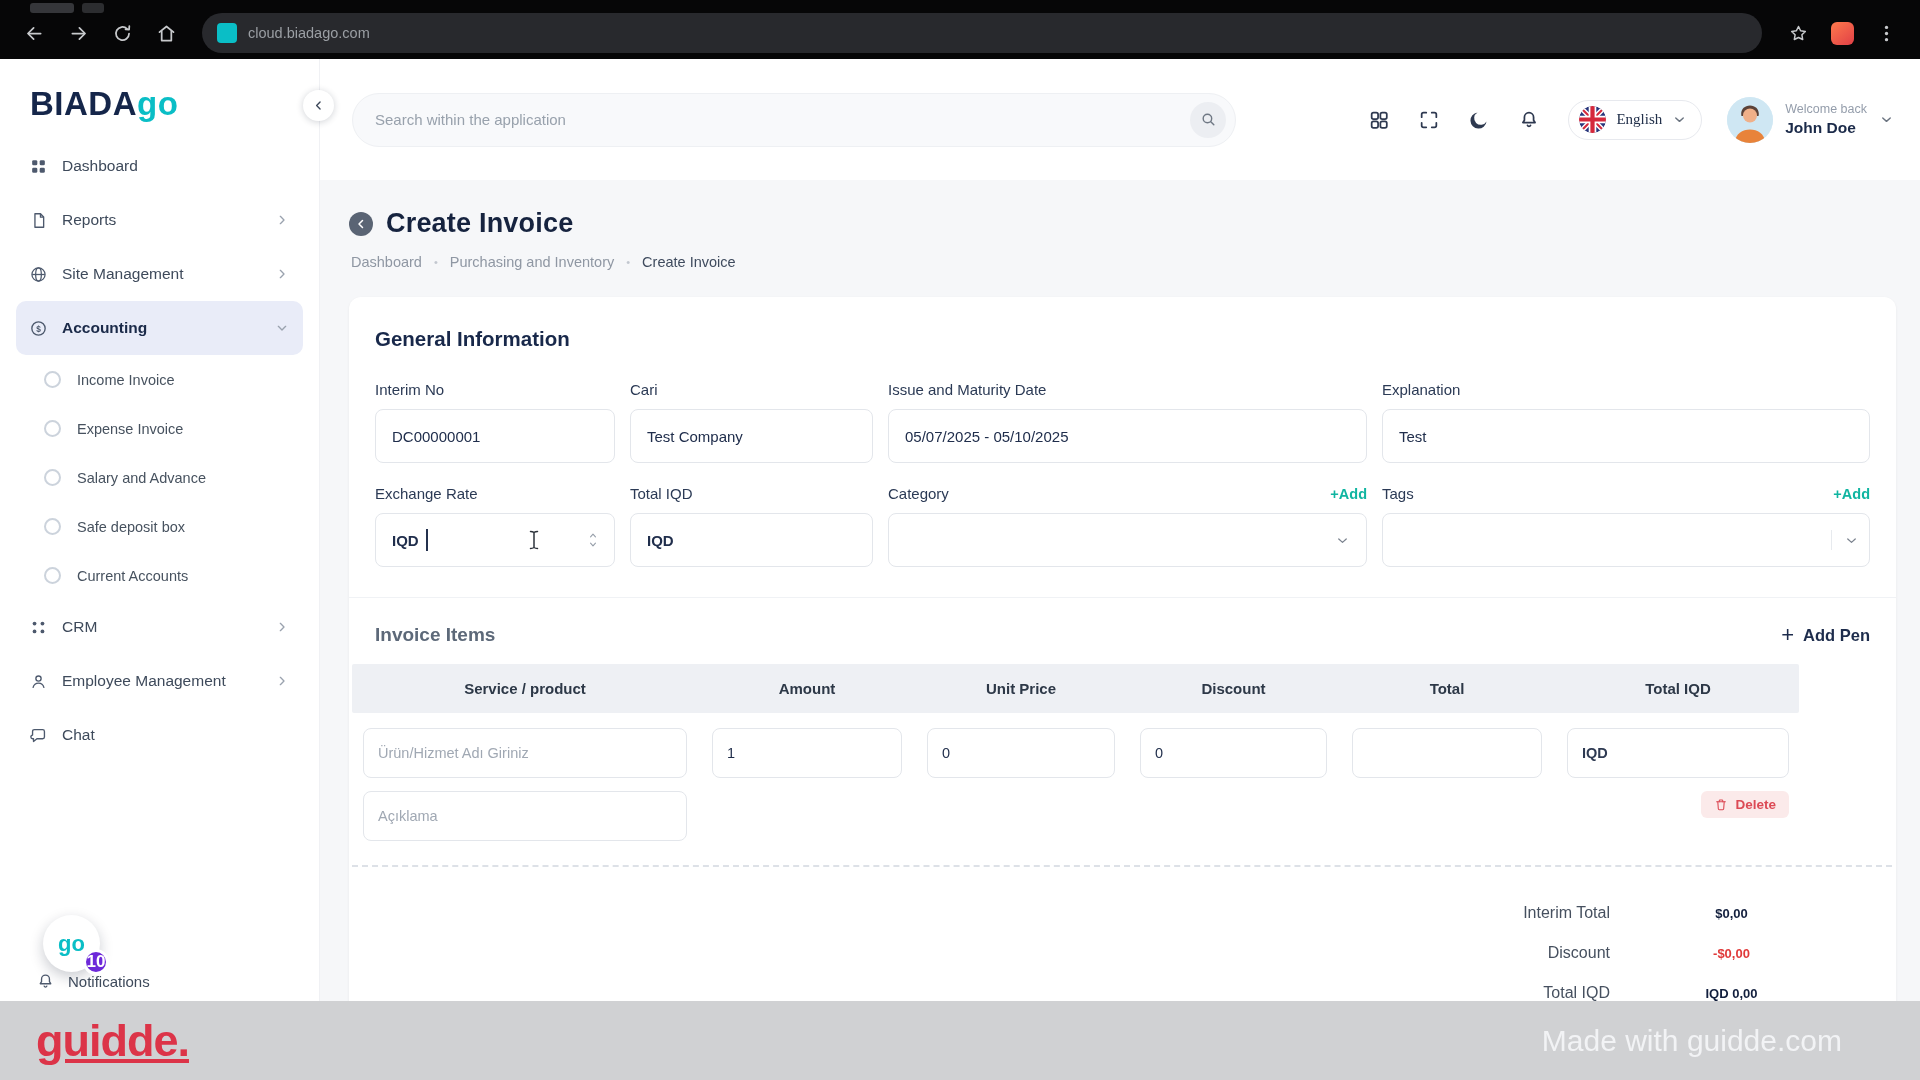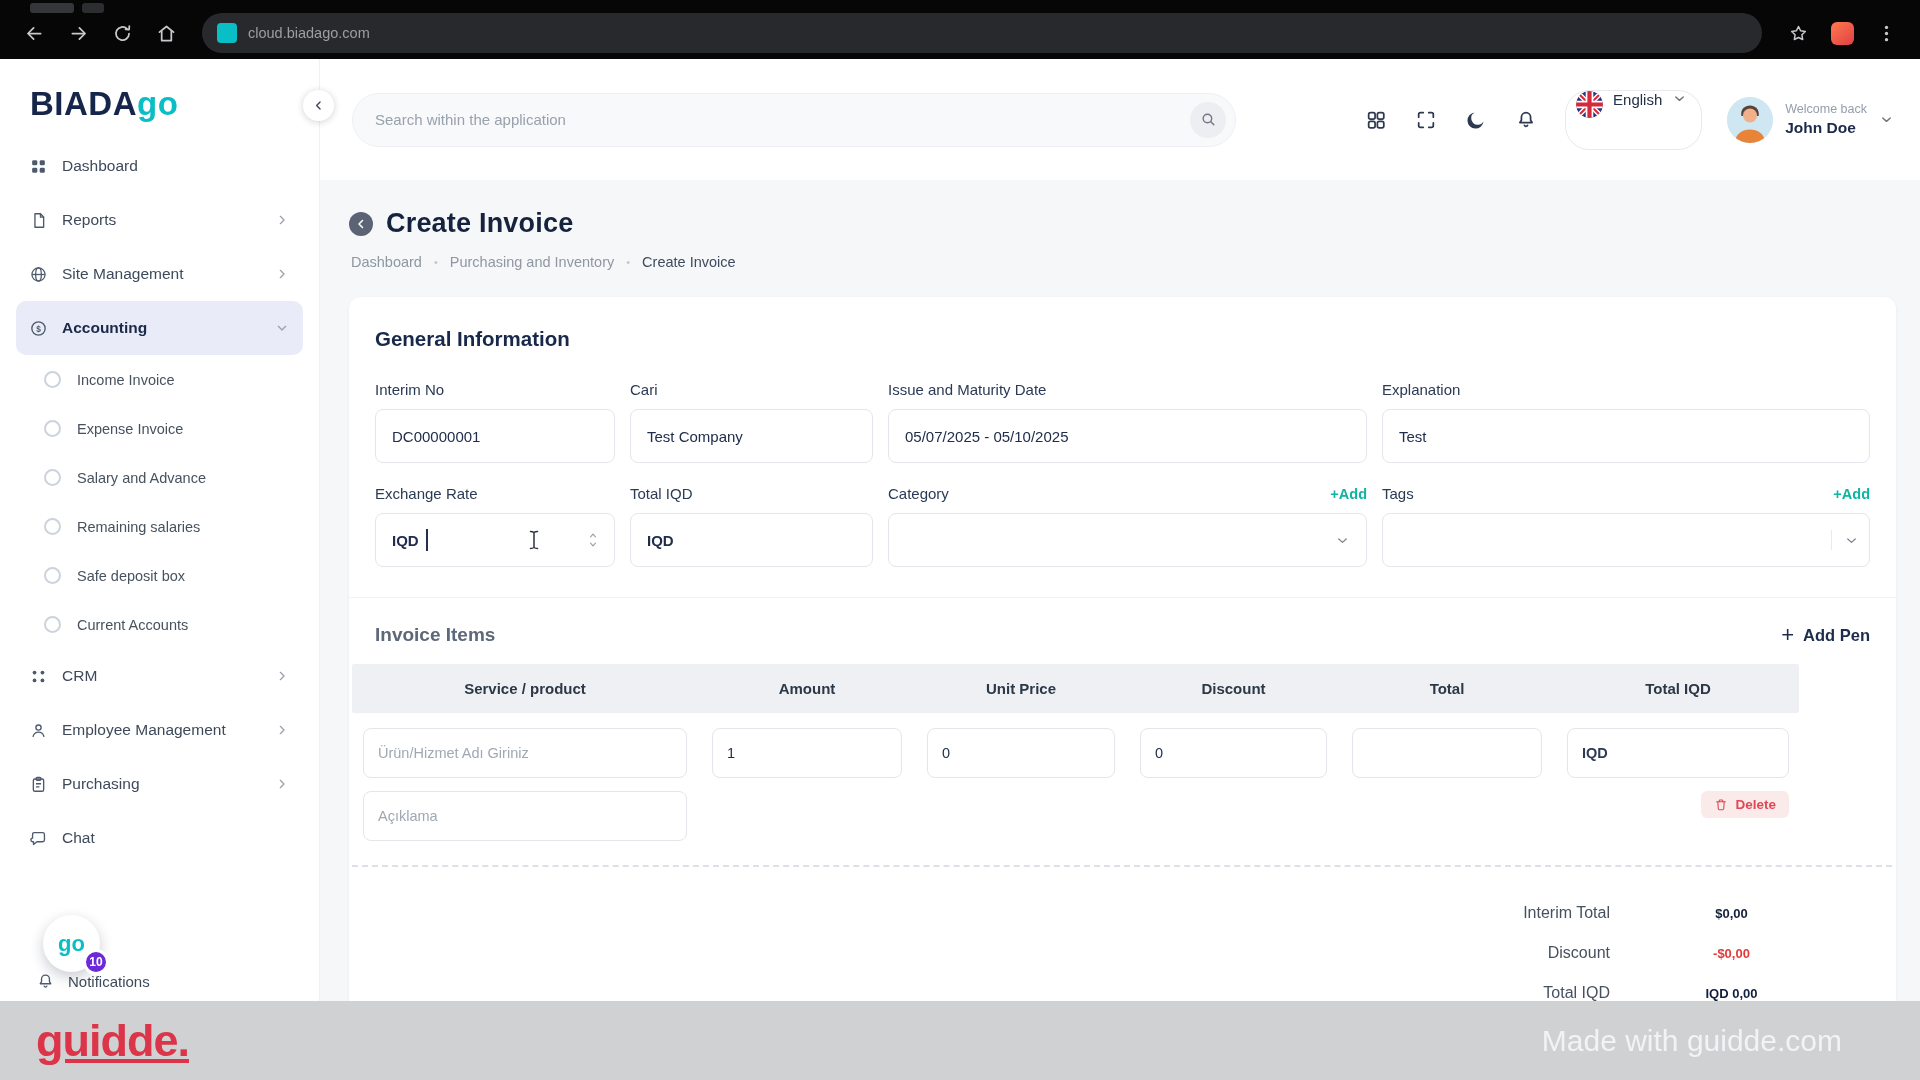--- a/index.html
+++ b/index.html
@@ -26,35 +26,35 @@
   .mi{height:54px;border-radius:10px;display:flex;align-items:center;gap:14px;padding:0 13px;color:#3e4a5b;font-size:15.5px;cursor:pointer;}
   .mi svg.ic{width:19px;height:19px;color:#4d596d;flex:none;}
   .chev{margin-left:auto;color:#9aa2ae;display:flex;}
   .chev svg{width:16px;height:16px;}
   .mi.active{background:#e9ecf8;color:#1b2a49;font-weight:700;}
   .smi{height:49px;display:flex;align-items:center;gap:16px;padding:0 13px 0 28px;font-size:14.5px;color:#47525f;cursor:pointer;}
   .radio{width:17px;height:17px;border:2px solid #ccd3dc;border-radius:50%;flex:none;}
   .collapse-btn{position:absolute;left:303px;top:90px;width:31px;height:31px;border-radius:50%;background:#fff;box-shadow:0 1px 7px rgba(20,30,50,.2);display:flex;align-items:center;justify-content:center;color:#3c4759;z-index:30;cursor:pointer;}
   .collapse-btn svg{width:15px;height:15px;}
   .fab{position:absolute;left:43px;top:856px;width:57px;height:57px;border-radius:50%;background:#fff;box-shadow:0 5px 14px rgba(15,25,45,.22);display:flex;align-items:center;justify-content:center;color:#0abec6;font-weight:800;font-size:22px;cursor:pointer;}
-  .fab-badge{position:absolute;right:-9px;bottom:-3px;min-width:26px;height:26px;border-radius:50%;background:#6d28d9;color:#fff;font-size:12px;font-weight:700;display:flex;align-items:center;justify-content:center;border:3px solid #fff;}
+  .fab-badge{position:absolute;right:-9px;bottom:-3px;min-width:26px;height:26px;border-radius:50%;background:#6d28d9;color:#fff;font-size:17px;font-weight:700;display:flex;align-items:center;justify-content:center;border:3px solid #fff;}
   .notif{position:absolute;left:36px;top:913px;display:flex;align-items:center;gap:13px;color:#3e4a5b;font-size:15px;cursor:pointer;}
   .notif svg{width:19px;height:19px;color:#4d596d;}
 
   
   .topbar{position:absolute;left:320px;top:59px;right:0;height:121px;background:#fff;display:flex;align-items:center;padding:0 26px;z-index:4;}
   .search{width:884px;height:54px;border:1px solid #eef0f3;background:#f8f9fb;border-radius:28px;display:flex;align-items:center;padding:0 9px 0 22px;margin-left:6px;}
   .search input{flex:1;border:0;background:transparent;outline:0;font-size:15px;color:#6d28d9;font-family:inherit;}
   .search input::placeholder{color:#98a1ac;}
   .search-btn{width:36px;height:36px;border-radius:50%;background:#eceef2;display:flex;align-items:center;justify-content:center;color:#6f7884;cursor:pointer;flex:none;}
   .search-btn svg{width:17px;height:17px;}
   .hicons{display:flex;align-items:center;gap:28px;margin-left:auto;color:#2e3950;}
   .hic{display:flex;cursor:pointer;}
   .hic svg{width:22px;height:22px;}
-  .langpill{height:60px;border:1px solid #e7e9ee;border-radius:24px;display:flex;gap:10px;padding:0 14px 0 10px;margin-left:28px;font-size:15px;color:#22304a;cursor:pointer;}
+  .langpill{height:40px;border:1px solid #e7e9ee;border-radius:24px;display:flex;align-items:center;gap:10px;padding:0 14px 0 10px;margin-left:28px;font-size:15px;color:#22304a;cursor:pointer;font-family:Liberation Serif, serif;}
   .flag{width:27px;height:27px;border-radius:50%;overflow:hidden;flex:none;}
   .dchev{display:flex;color:#6b7480;}
   .dchev svg{width:15px;height:15px;}
   .userblk{display:flex;align-items:center;gap:12px;margin-left:25px;cursor:pointer;}
   .avatar{width:46px;height:46px;border-radius:50%;overflow:hidden;background:#dff0f7;flex:none;}
   .utexts{line-height:1.3;}
   .welcome{font-size:12.5px;color:#949dab;}
   .uname{font-size:15.5px;font-weight:700;color:#1b2a49;}
 
   
@@ -231,24 +231,20 @@
         <div class="smi">
             <span class="radio"></span>
             <span>Expense Invoice</span>
           </div>
         <div class="smi">
             <span class="radio"></span>
             <span>Salary and Advance</span>
           </div>
         <div class="smi">
             <span class="radio"></span>
-            <span>Remaining salaries</span>
-          </div>
-        <div class="smi">
-            <span class="radio"></span>
             <span>Safe deposit box</span>
           </div>
         <div class="smi">
             <span class="radio"></span>
             <span>Current Accounts</span>
           </div>
       </div>
       <div class="mi">
         <svg class="ic" viewBox="0 0 24 24" fill="currentColor">
             <circle cx="7" cy="7" r="2.4"></circle>
@@ -262,33 +258,20 @@
               <polyline points="9.5 6.5 15 12 9.5 17.5"></polyline>
             </svg>
           </span>
       </div>
       <div class="mi">
         <svg class="ic" viewBox="0 0 24 24" fill="none" stroke="currentColor" stroke-width="1.7" stroke-linecap="round">
             <circle cx="12" cy="8.3" r="3.3"></circle>
             <path d="M5.2 19.5c1-3.8 4-5.4 6.8-5.4s5.8 1.6 6.8 5.4"></path>
           </svg>
         <span>Employee Management</span>
-        <span class="chev">
-            <svg viewBox="0 0 24 24" fill="none" stroke="currentColor" stroke-width="2" stroke-linecap="round" stroke-linejoin="round">
-              <polyline points="9.5 6.5 15 12 9.5 17.5"></polyline>
-            </svg>
-          </span>
-      </div>
-      <div class="mi">
-        <svg class="ic" viewBox="0 0 24 24" fill="none" stroke="currentColor" stroke-width="1.7" stroke-linejoin="round">
-            <rect x="5.5" y="5" width="13" height="15.5" rx="2"></rect>
-            <rect x="9" y="3" width="6" height="3.6" rx="1.2"></rect>
-            <path d="M8.8 11h6.4M8.8 15h4.4"></path>
-          </svg>
-        <span>Purchasing</span>
         <span class="chev">
             <svg viewBox="0 0 24 24" fill="none" stroke="currentColor" stroke-width="2" stroke-linecap="round" stroke-linejoin="round">
               <polyline points="9.5 6.5 15 12 9.5 17.5"></polyline>
             </svg>
           </span>
       </div>
       <div class="mi">
         <svg class="ic" viewBox="0 0 24 24" fill="none" stroke="currentColor" stroke-width="1.7" stroke-linejoin="round">
             <path d="M4.5 6.8a2.3 2.3 0 0 1 2.3-2.3h10.4a2.3 2.3 0 0 1 2.3 2.3v7a2.3 2.3 0 0 1-2.3 2.3H10l-4.3 3.4v-3.4h-.9a2.3 2.3 0 0 1-.3-4.6z" stroke-linejoin="round"></path>
           </svg>

